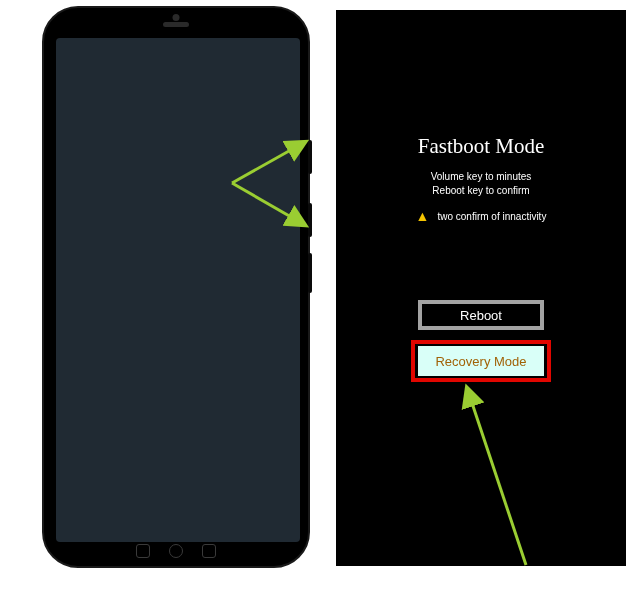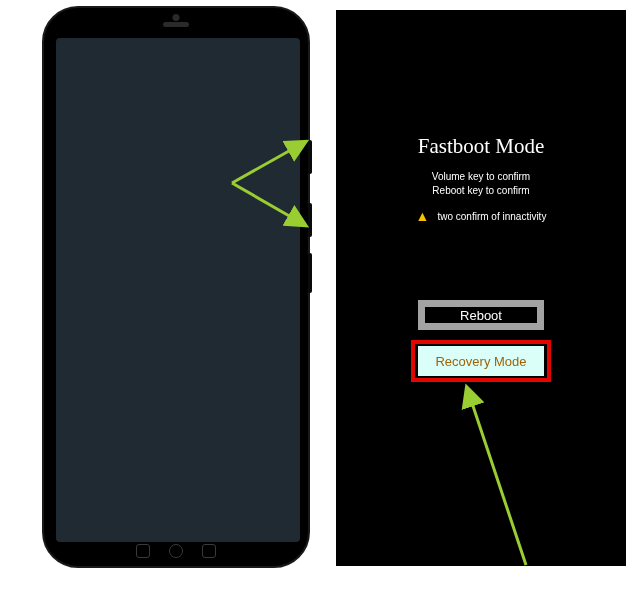--- a/index.html
+++ b/index.html
@@ -133,21 +133,21 @@
       width: 126px;
       height: 30px;
       font-size: 13px;
       display: flex;
       align-items: center;
       justify-content: center;
       cursor: pointer;
     }
     .fb-reboot {
       top: 290px;
-      border: 7px solid #a3a3a3;
+      border: 4px solid #a3a3a3;
       color: #fff;
       background: transparent;
     }
     .fb-recovery {
       top: 336px;
       background: #d9fff8;
       color: #a16207;
     }
     .fb-highlight {
       position: absolute;
@@ -183,21 +183,21 @@
   <div class="phone-side-btn vol-up"></div>
   <div class="phone-side-btn vol-down"></div>
   <div class="phone-side-btn pwr"></div>
 </div>
 
 <div class="fastboot">
 
   <div class="fb-title">Fastboot Mode</div>
 
   <div class="fb-instr">
-    <div>Volume key to confirm</div>
+    <div>Volume key to minutes</div>
     <div>Reboot key to confirm</div>
   </div>
 
   <div class="fb-warning">
     <span class="warn-icon">▲</span>
     <div>
       <div>two confirm of innactivity</div>
     </div>
   </div>
 

